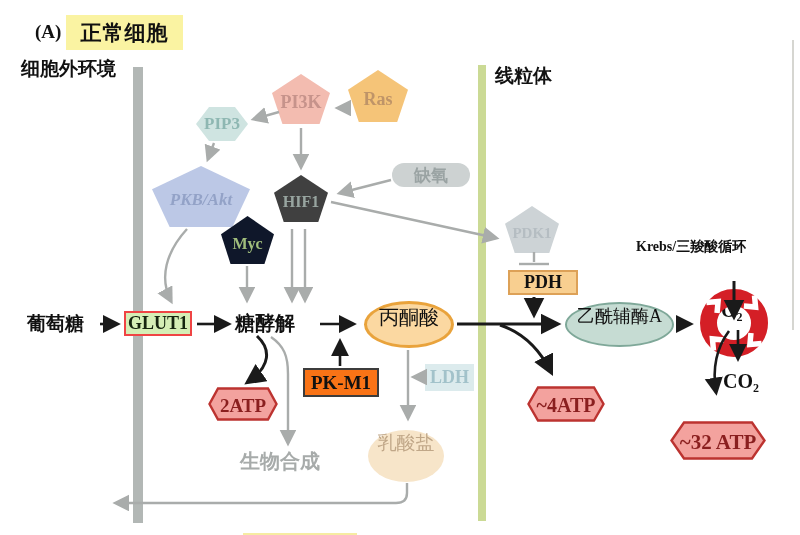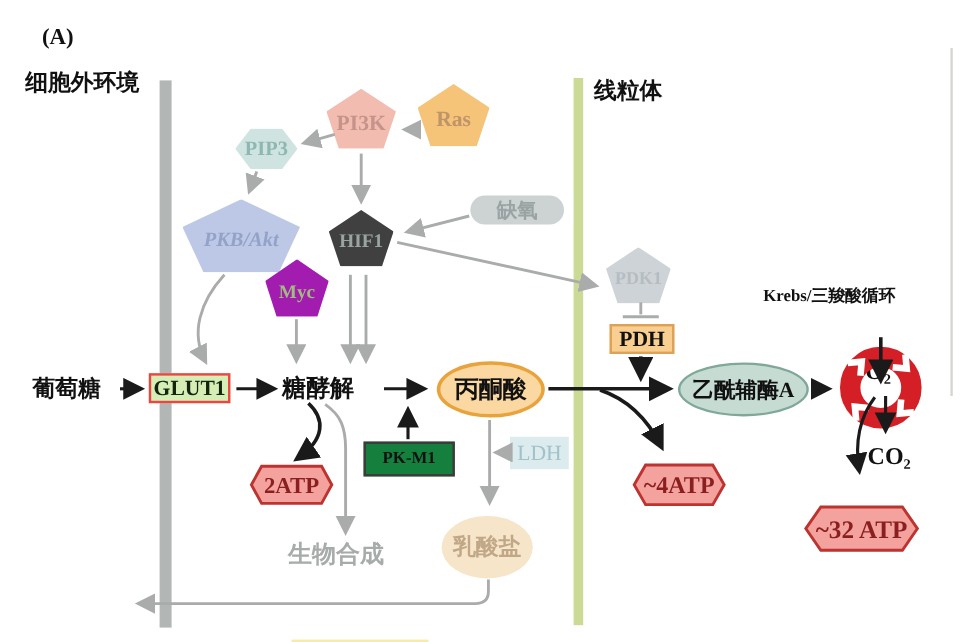--- a/index.html
+++ b/index.html
@@ -5,82 +5,85 @@
   html,body{margin:0;padding:0;background:#fff;}
   #stage{position:relative;width:800px;height:535px;background:#ffffff;overflow:hidden;
          font-family:"Liberation Serif","DejaVu Serif",serif;}
   .abs{position:absolute;}
   .lbl{font-weight:bold;color:#111;white-space:nowrap;}
   .pent{clip-path:polygon(50% 0,100% 38%,82% 100%,18% 100%,0 38%);
         display:flex;align-items:center;justify-content:center;font-weight:bold;padding-top:7px;box-sizing:border-box;}
   .hex6{clip-path:polygon(25% 0,75% 0,100% 50%,75% 100%,25% 100%,0 50%);
         display:flex;align-items:center;justify-content:center;font-weight:bold;}
   .boxc{display:flex;align-items:center;justify-content:center;box-sizing:border-box;white-space:nowrap;}
-  .ell{border-radius:50%;display:flex;align-items:center;justify-content:center;box-sizing:border-box;font-weight:bold;white-space:nowrap;}
+  .ell{border-radius:50%;display:flex;align-items:flex-start;justify-content:center;box-sizing:border-box;font-weight:normal;white-space:nowrap;}
   svg{display:block;overflow:visible;}
   svg text{font-family:"Liberation Serif","DejaVu Serif",serif;font-weight:bold;}
 </style>
 </head>
 <body>
 
 <div id="stage">
 
   <div class="abs" style="left:133px;top:67px;width:10px;height:456px;background:#b2b7b5;"></div>
   <div class="abs" style="left:478px;top:65px;width:8px;height:456px;background:#cbda95;"></div>
   <div class="abs" style="left:792px;top:40px;width:2px;height:290px;background:#d6d6d1;"></div>
   <div class="abs" style="left:243px;top:533px;width:114px;height:2px;background:#f6eca2;"></div>
 
   <div class="abs lbl" style="left:35px;top:21px;font-size:19px;">(A)</div>
+  <div class="abs boxc" style="left:66px;top:15px;width:117px;height:35px;background:#faf3a2;">
+    <span class="lbl" style="font-size:21px;letter-spacing:1px;">正常细胞</span>
+  </div>
   <div class="abs lbl" style="left:21px;top:56px;font-size:19px;">细胞外环境</div>
   <div class="abs lbl" style="left:495px;top:63px;font-size:19px;">线粒体</div>
 
   <div class="abs pent" style="left:272px;top:74px;width:58px;height:50px;background:#f3bcb0;font-size:18px;color:#c6938b;">
     <span>PI3K</span>
     </div>
   <div class="abs pent" style="left:348px;top:70px;width:60px;height:52px;background:#f5c478;font-size:18px;color:#bf9468;">
     <span>Ras</span>
     </div>
   <div class="abs hex6" style="left:196px;top:107px;width:52px;height:34px;background:#cfe4e1;font-size:17px;color:#8eb7b2;">
     <span>PIP3</span>
     </div>
   <div class="abs pent" style="left:152px;top:166px;width:98px;height:61px;background:#bcc8e6;font-size:17px;color:#93a2c7;font-style:italic;">
     <span>PKB/Akt</span>
     </div>
   <div class="abs pent" style="left:274px;top:175px;width:54px;height:47px;background:#404040;font-size:16px;color:#98a5a0;">
     <span>HIF1</span>
     </div>
-  <div class="abs pent" style="left:221px;top:216px;width:53px;height:48px;background:#a21caf;font-size:16px;color:#a0bd7c;">
+  <div class="abs pent" style="left:221px;top:216px;width:53px;height:48px;background:#0f172a;font-size:16px;color:#a0bd7c;">
     <span>Myc</span>
     </div>
   <div class="abs pent" style="left:505px;top:206px;width:54px;height:47px;background:#cdd3d6;font-size:15px;color:#b5bdc2;">
     <span>PDK1</span>
     </div>
   <div class="abs boxc" style="left:392px;top:163px;width:78px;height:24px;background:#cdd2d2;font-size:17px;font-weight:bold;color:#9aa3a3;border-radius:12px;">
     <span>缺氧</span>
     </div>
 
   <div class="abs lbl" style="left:27px;top:311px;font-size:19px;">葡萄糖</div>
   <div class="abs boxc" style="left:124px;top:311px;width:68px;height:25px;background:#d5eeb6;border:2px solid #ef4444;font-size:18px;font-weight:bold;color:#15240f;">
     <span>GLUT1</span>
     </div>
   <div class="abs lbl" style="left:235px;top:310px;font-size:20px;">糖酵解</div>
   <div class="abs ell" style="left:364px;top:301px;width:90px;height:47px;background:#fbd8a1;border:3px solid #e9a33c;font-size:20px;color:#111;">
     <span>丙酮酸</span>
     </div>
-  <div class="abs boxc" style="left:303px;top:368px;width:76px;height:29px;background:#15803d;border:2px solid #3c3c3c;font-size:14px;font-weight:bold;color:#111;">
+  <div class="abs boxc" style="left:303px;top:368px;width:76px;height:29px;background:#f97316;border:2px solid #3c3c3c;font-size:19px;font-weight:bold;color:#111;">
     <span>PK-M1</span>
     </div>
-  <div class="abs boxc" style="left:425px;top:364px;width:49px;height:27px;background:#dcebed;font-size:18px;font-weight:normal;color:#a2c2ca;">
+  <div class="abs boxc" style="left:425px;top:364px;width:49px;height:27px;background:#dcebed;font-size:18px;font-weight:bold;color:#a2c2ca;">
     <span>LDH</span>
     </div>
   <div class="abs lbl" style="left:240px;top:448px;font-size:20px;color:#a7abaa;">生物合成</div>
   <div class="abs ell" style="left:368px;top:430px;width:76px;height:52px;background:#f7e5c9;font-size:19px;color:#c0a788;">
     <span>乳酸盐</span>
     </div>
-  <div class="abs boxc" style="left:508px;top:270px;width:54px;height:25px;background:#f8cf90;border:2px solid #dda157;font-size:18px;font-weight:bold;color:#111;">
+  <div class="abs boxc" style="left:508px;top:270px;width:70px;height:25px;background:#f8cf90;border:2px solid #dda157;font-size:18px;font-weight:bold;color:#111;">
     <span>PDH</span>
     </div>
   <div class="abs ell" style="left:565px;top:302px;width:109px;height:45px;background:#c6dcd3;border:2px solid #7fa899;font-size:18px;color:#111;">
     <span>乙酰辅酶A</span>
     </div>
 
   <div class="abs lbl" style="left:636px;top:238px;font-size:14px;text-align:center;">Krebs/三羧酸循环</div>
   <div class="abs lbl" style="left:721px;top:251px;font-size:20px;margin-top:48px;">O₂</div>
   <div class="abs lbl" style="left:723px;top:370px;font-size:20px;">CO₂</div>
   <svg class="abs" style="left:697px;top:286px;" width="74" height="74" viewBox="0 0 74 74">

